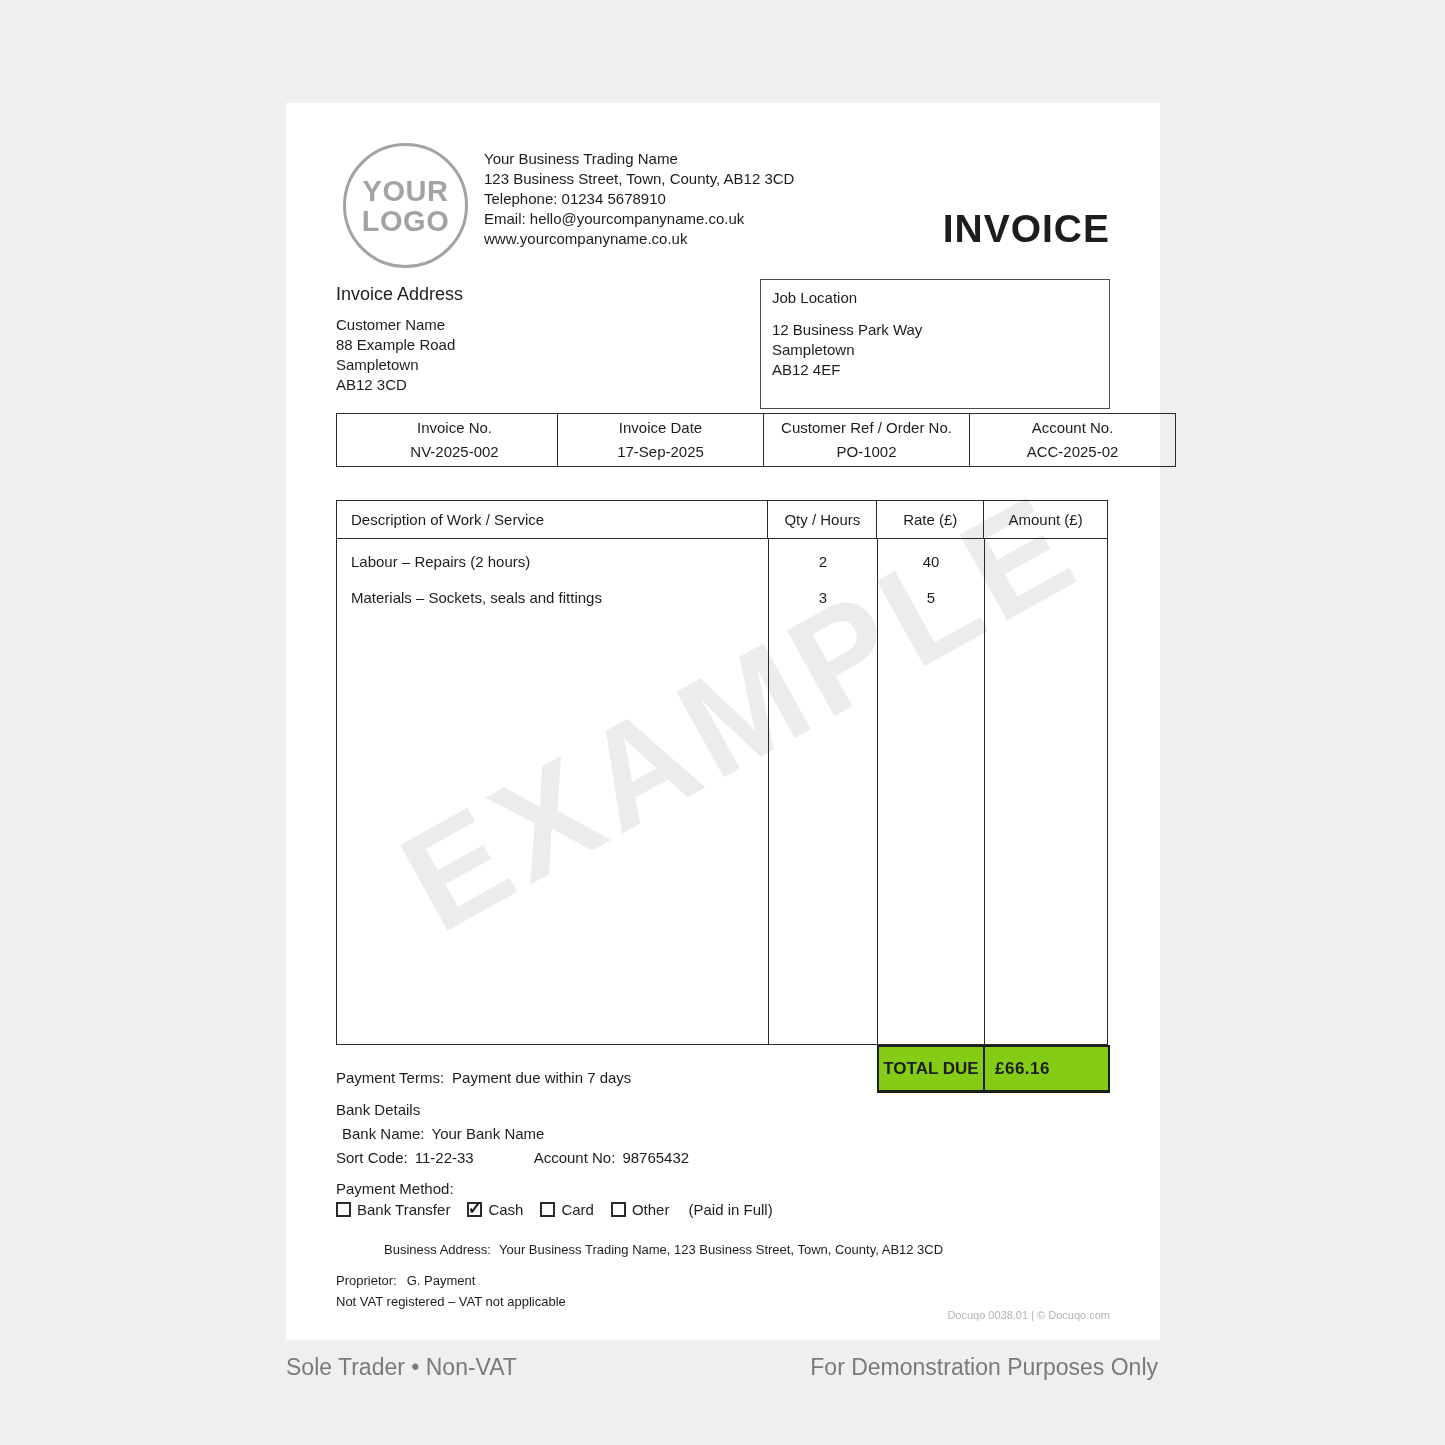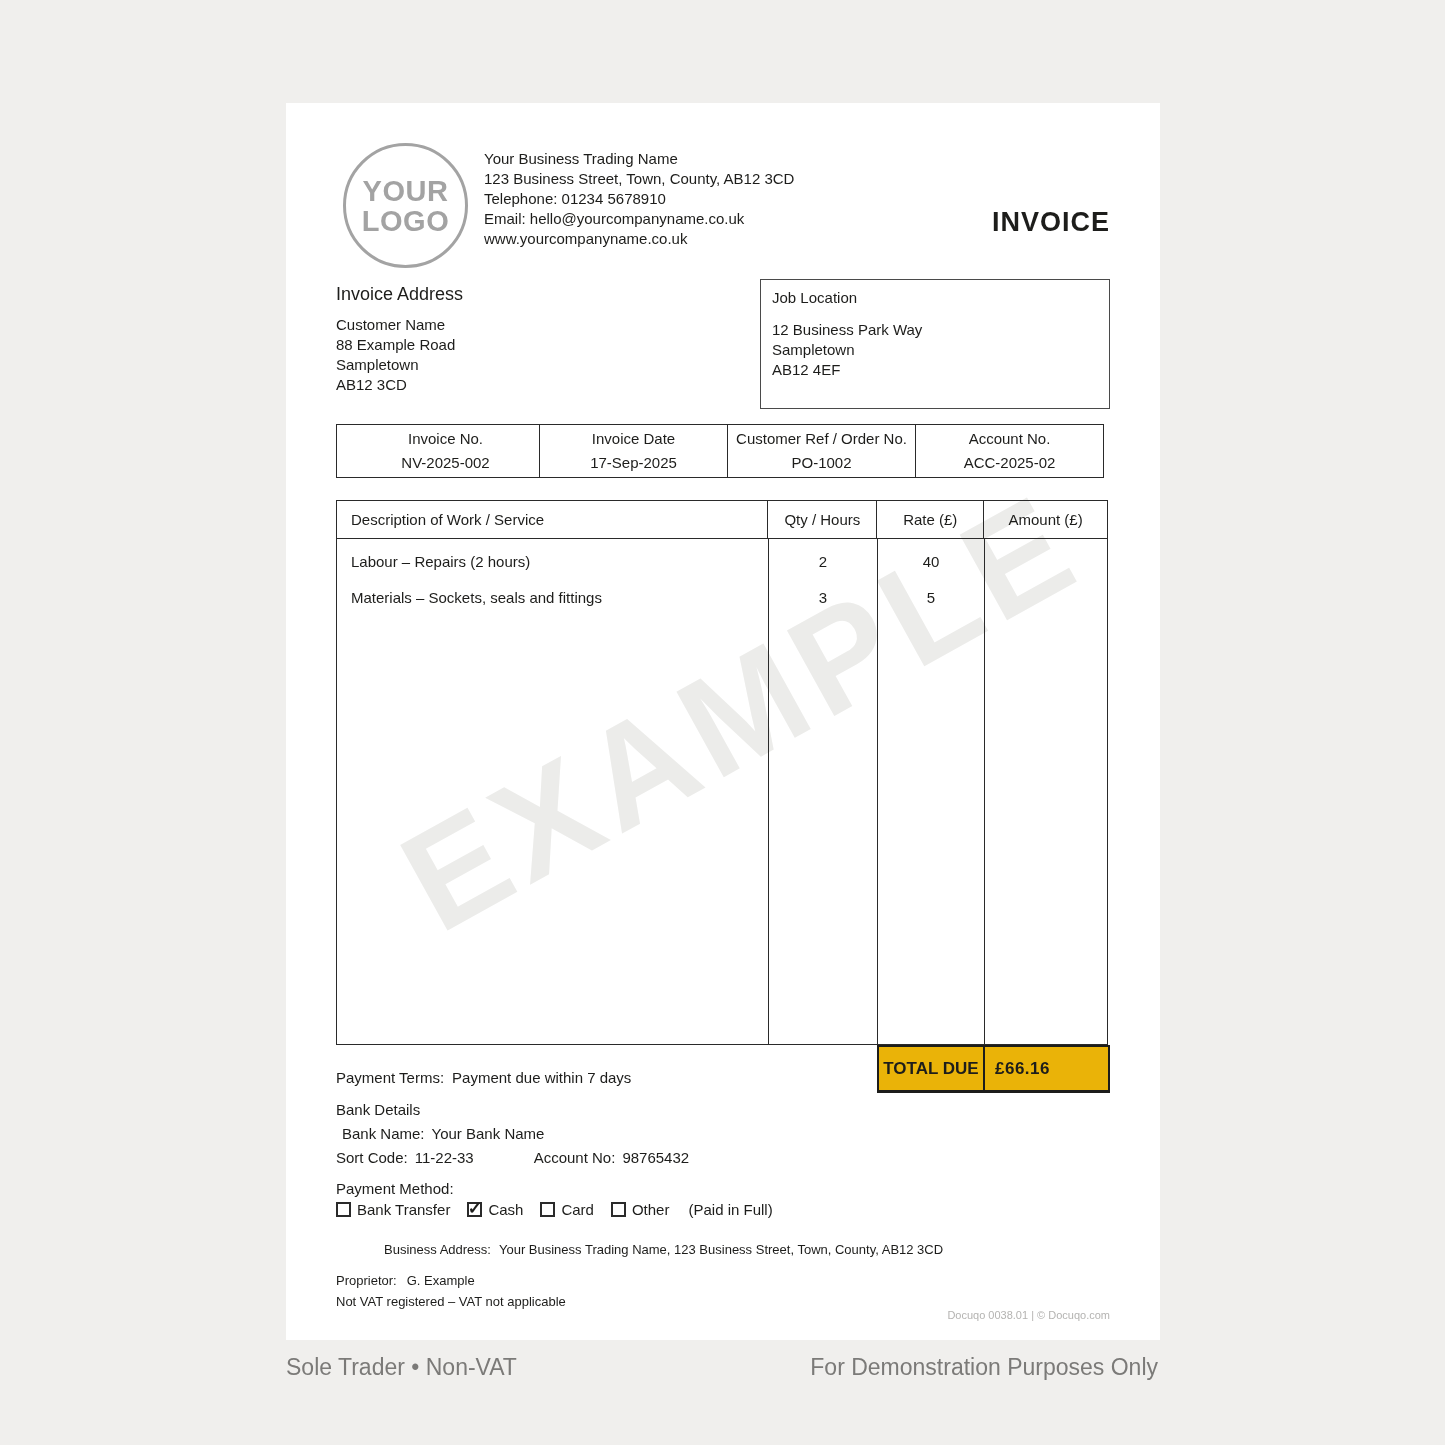--- a/index.html
+++ b/index.html
@@ -33,37 +33,37 @@
   
   .logo {
     left:57px; top:40px; width:125px; height:125px;
     border:3px solid #a3a3a3; border-radius:50%;
     display:flex; flex-direction:column; align-items:center; justify-content:center;
     color:#a3a3a3; font-weight:bold; font-size:29px; line-height:30px;
     letter-spacing:0.5px;
   }
   .biz-info { left:198px; top:46px; font-size:15px; line-height:20px; }
   .invoice-title {
-    right:50px; top:104px; font-size:27px; font-weight:bold;
+    right:50px; top:104px; font-size:39px; font-weight:bold;
     letter-spacing:1px; color:#1d1d1b;
   }
 
   
   .inv-addr-label { left:50px; top:181px; font-size:18px; }
   .inv-addr-lines { left:50px; top:212px; font-size:15px; line-height:20px; }
   .job-box {
     left:474px; top:176px; width:350px; height:130px;
     border:1px solid #4a4a4a; padding:8px 11px;
     font-size:15px; line-height:20px;
   }
   .job-box .job-label { margin-bottom:12px; }
 
   
   .meta-table {
-    left:50px; top:321px; width:768px; height:54px;
+    left:50px; top:310px; width:840px; height:54px;
     border:1px solid #2a2a2a; display:flex;padding-left:15px;
   }
   .meta-col { flex:1; border-right:1px solid #2a2a2a; text-align:center; padding-top:5px; }
   .meta-col:last-child { border-right:none; }
   .meta-col .m-label { font-size:15px; margin-bottom:7px; }
   .meta-col .m-value { font-size:15px; }
 
   
   .items-table {
     left:50px; top:397px; width:772px;
@@ -79,21 +79,21 @@
   .it-header .c-desc { justify-content:flex-start; padding-left:14px; }
   .it-header .c-desc.cell { display:flex; }
   .it-body .line { font-size:15px; line-height:36px; height:36px; }
   .it-body .c-desc .line { padding-left:14px; }
   .it-body .col-pad { padding-top:5px; }
 
   
   .total-box {
     left:591px; top:942px; width:233px; height:48px;
     border:2px solid #1d1d1b; border-bottom-width:3px;
-    display:flex; background:#eab308;
+    display:flex; background:#84cc16;
   }
   .total-label {
     width:106px; border-right:2px solid #1d1d1b;
     display:flex; align-items:center; justify-content:center;
     font-weight:bold; font-size:17px;
   }
   .total-value {
     flex:1; display:flex; align-items:center; padding-left:10px;
     font-weight:bold; font-size:17px; letter-spacing:0.5px;
   }
@@ -247,21 +247,21 @@
         <span class="checkbox"></span>
         <span>Other</span>
       </span>
       <span class="pm-note">(Paid in Full)</span>
     </div>
 
     <div class="layer f-bizaddr">
       <span>Business Address:</span><span class="val">Your Business Trading Name, 123 Business Street, Town, County, AB12 3CD</span>
     </div>
     <div class="layer f-prop">
-      <span>Proprietor:</span><span class="val">G. Example</span>
+      <span>Proprietor:</span><span class="val">G. Payment</span>
     </div>
     <div class="layer f-vat">Not VAT registered – VAT not applicable</div>
     <div class="layer f-docref">Docuqo 0038.01 | © Docuqo.com</div>
 
   </div>
 
   <div class="strip-left">Sole Trader • Non-VAT</div>
   <div class="strip-right">For Demonstration Purposes Only</div>
 
 </div>

